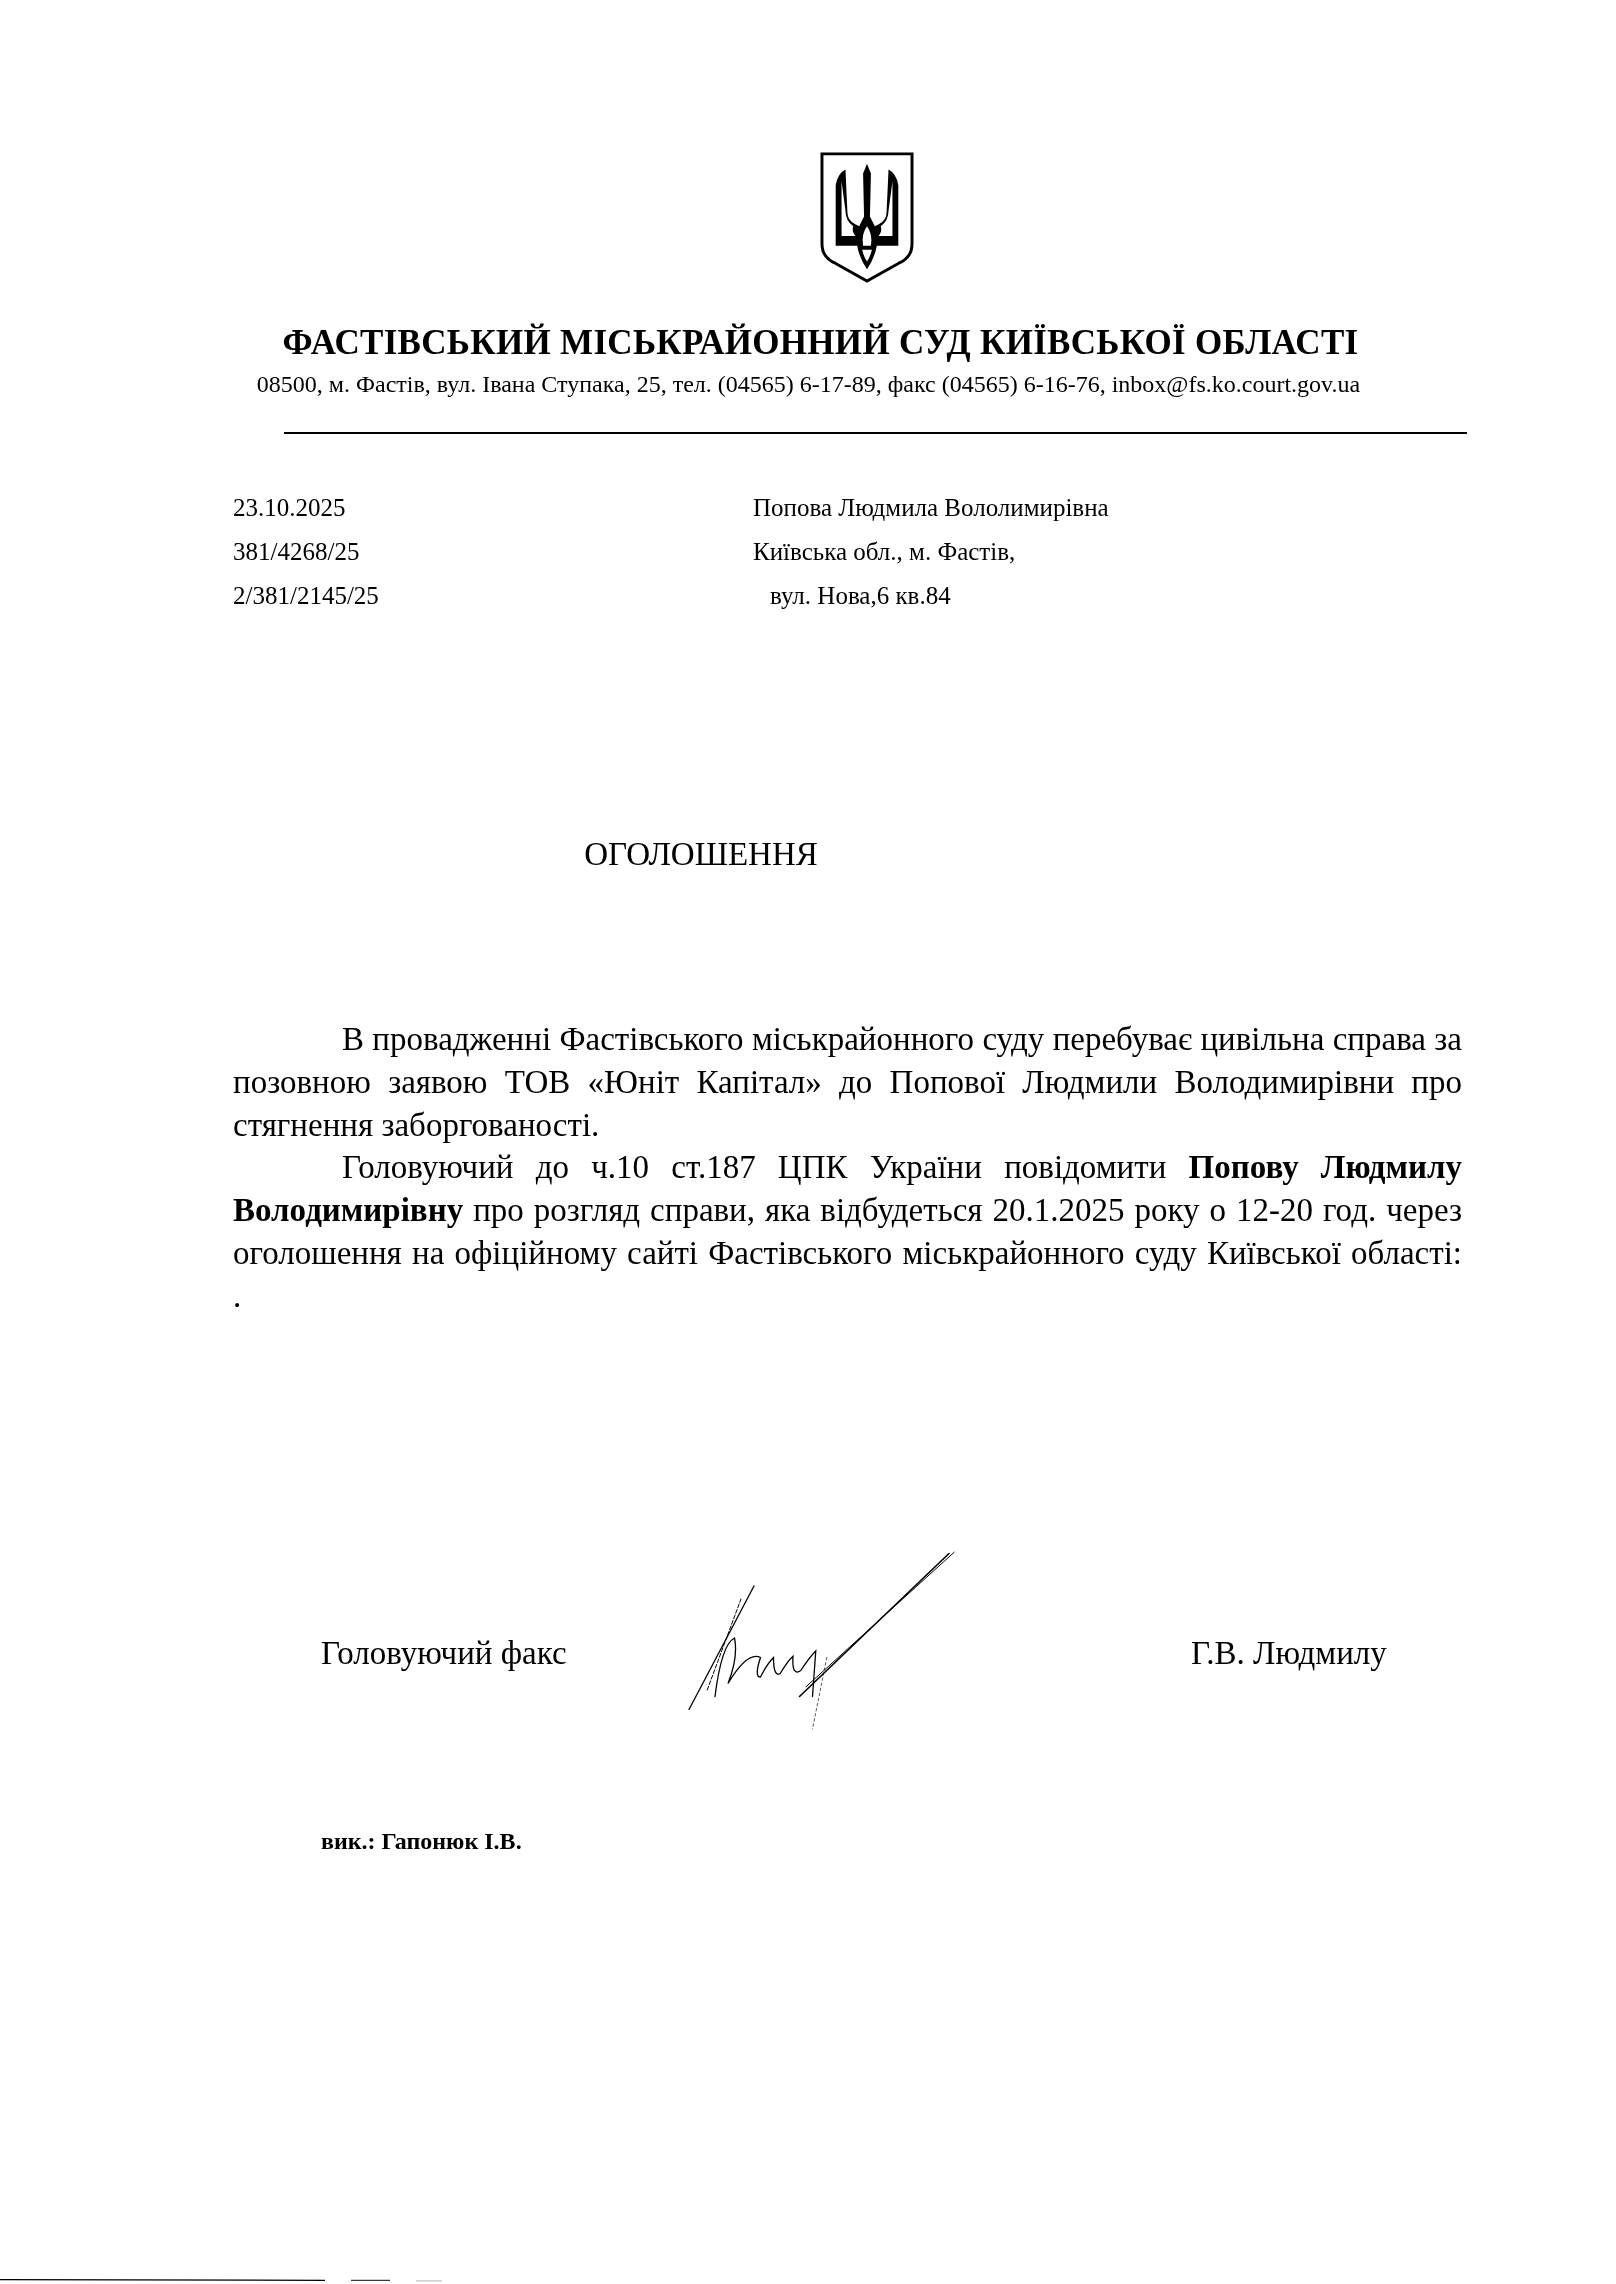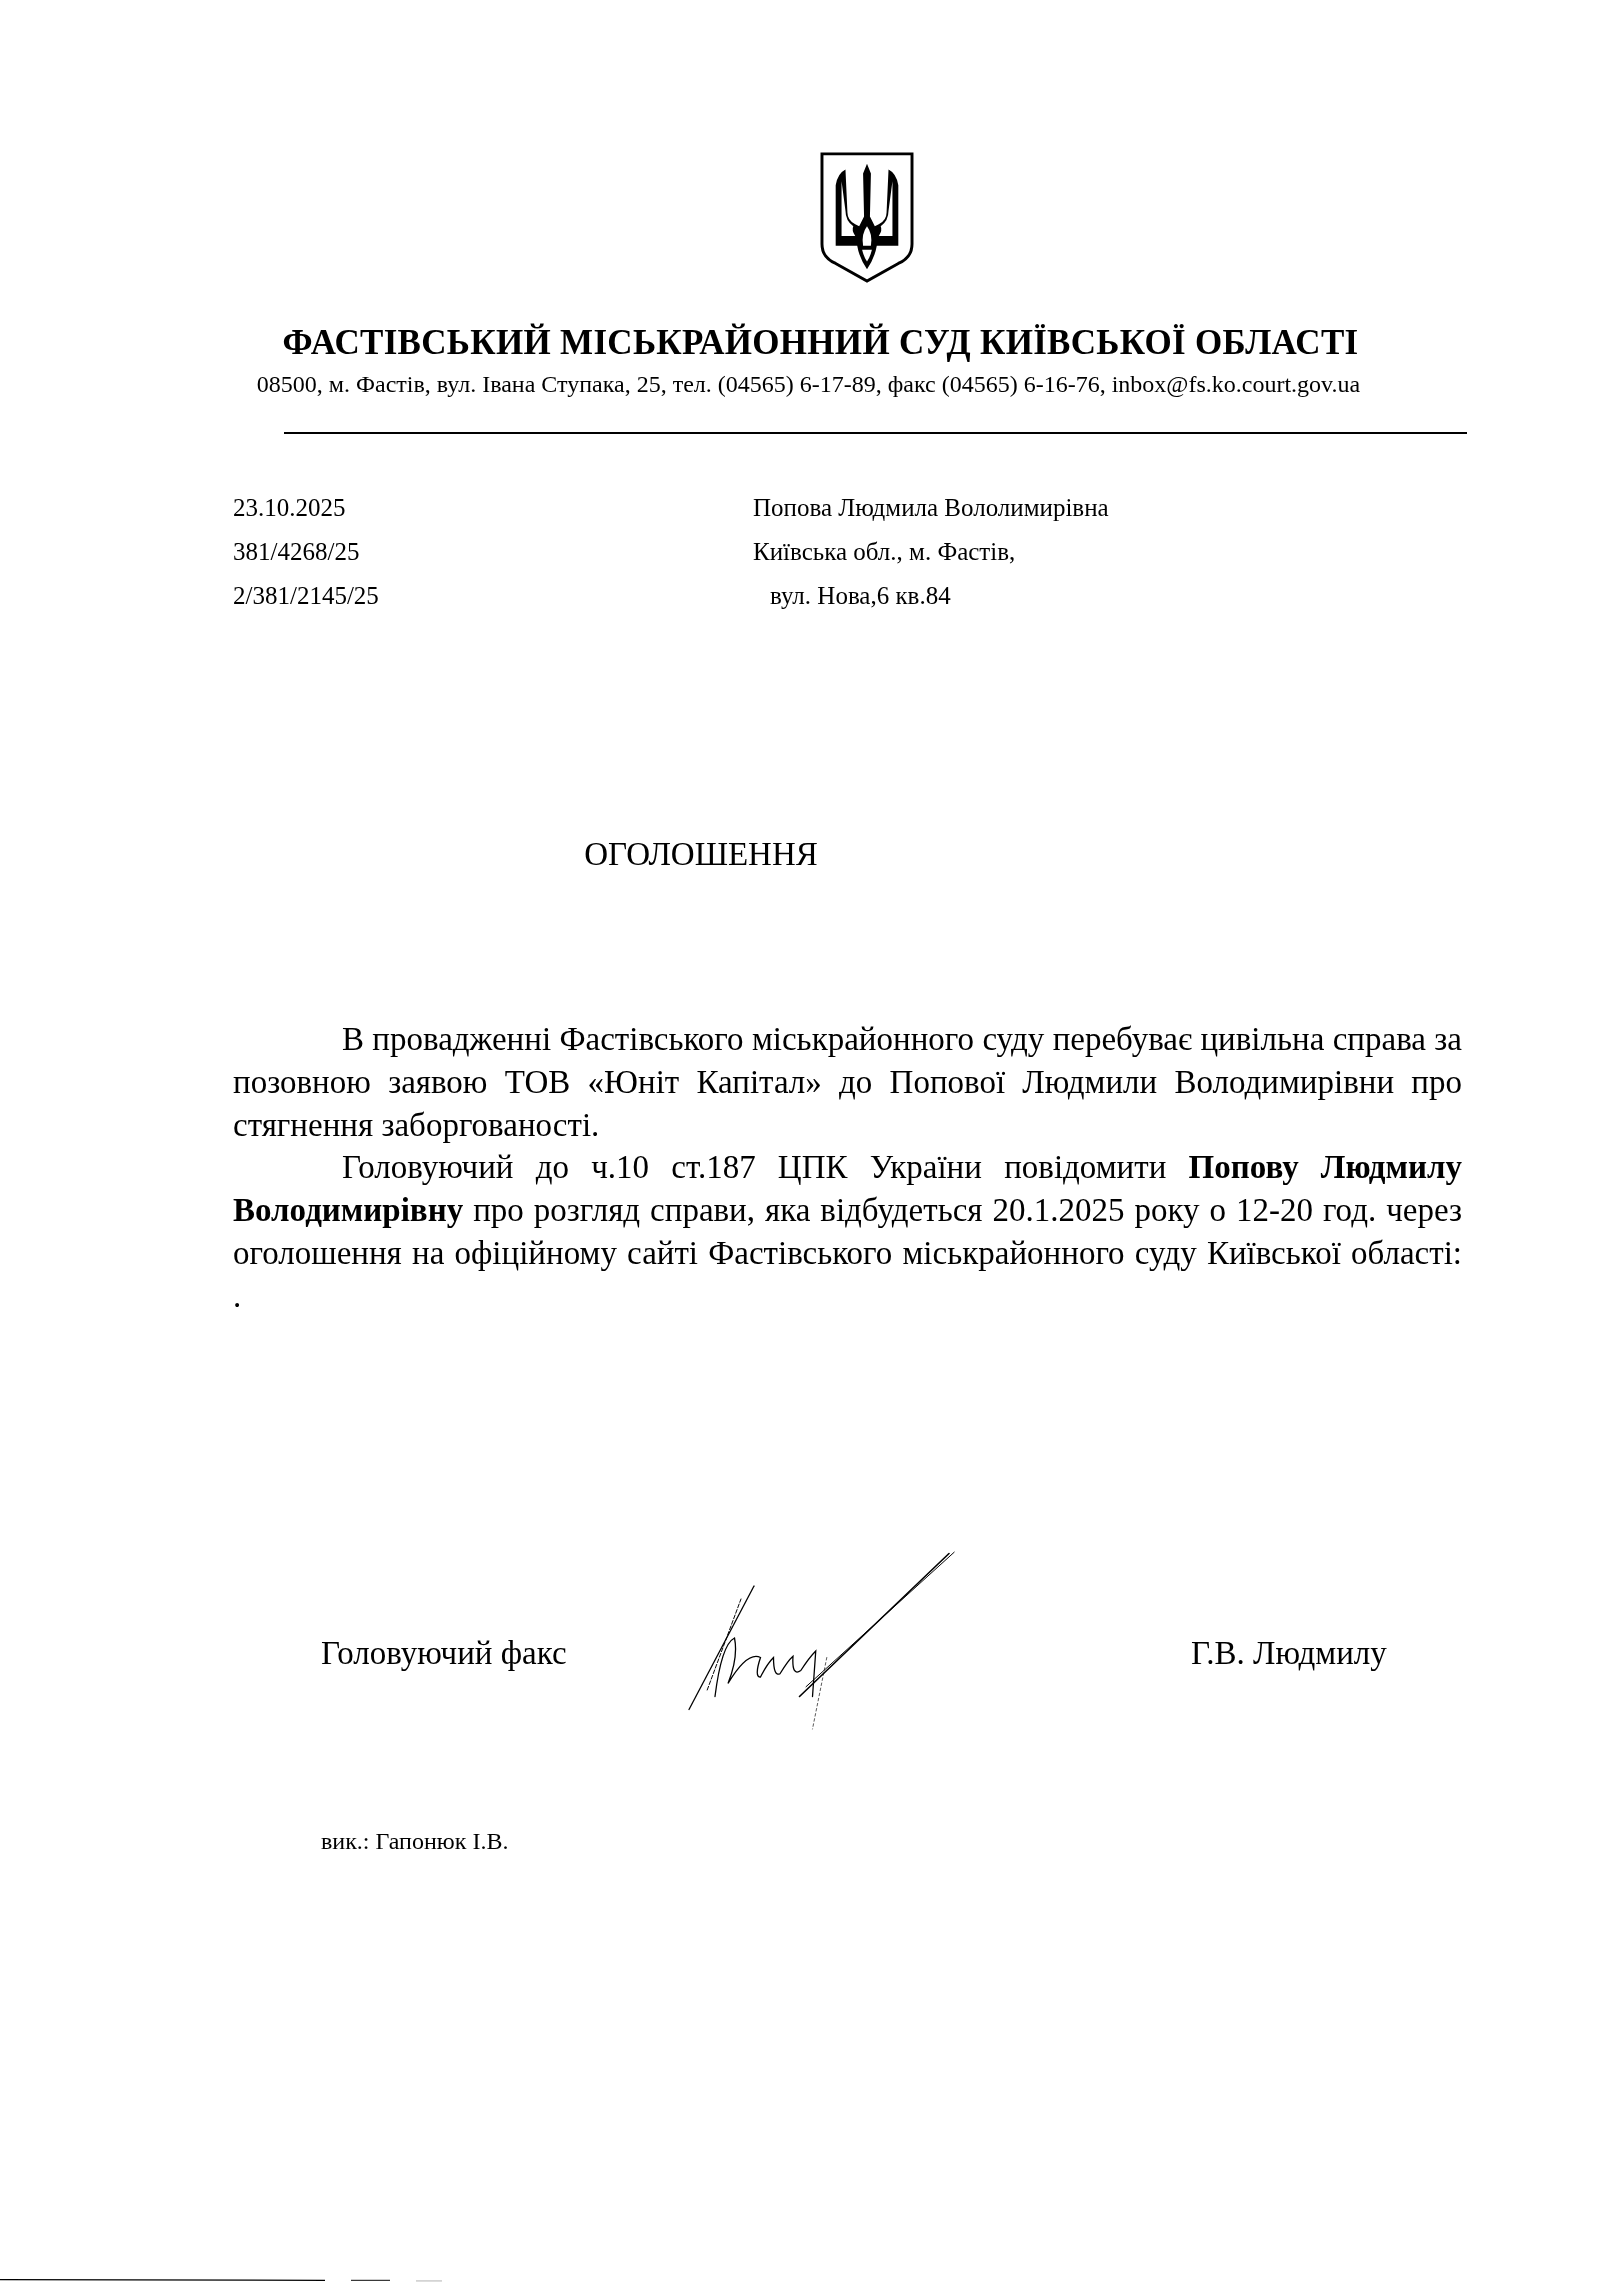--- a/index.html
+++ b/index.html
@@ -15,21 +15,21 @@
   #meta-right .ind { padding-left: 17px; }
   #doc-title { left: 0; width: 1337px; top: 836px; text-align: center; font-size: 33px; padding-left: 65px; box-sizing: border-box; }
   .body-text { left: 233px; width: 1229px; font-size: 33px; line-height: 43px; text-align: justify; }
   #para1 { top: 1018px; }
   #para2 { top: 1146px; }
   .body-text p { margin: 0; text-indent: 109px; }
   .body-text b { font-weight: bold; }
   #sign-label { left: 321px; top: 1635px; font-size: 33px; white-space: nowrap; }
   #sign-name { left: 1191px; top: 1635px; font-size: 33px; white-space: nowrap; }
   #signature { left: 676px; top: 1547px; width: 351px; height: 234px; }
-  #executor { left: 321px; top: 1828px; font-size: 24px; white-space: nowrap; }
+  #executor { left: 321px; top: 1828px; font-size: 24px; white-space: nowrap; font-weight: bold; }
   #scan-edge { left: 0; top: 2279px; width: 715px; height: 2.6px; }
 </style>
 </head>
 <body>
 
 <svg id="emblem" class="abs" viewBox="0 0 100 140">
   <path d="M4 6 L96 6 L96 98 Q96 112 82 118 L50 136 L18 118 Q4 112 4 98 Z" fill="none" stroke="#000" stroke-width="3"></path>
   <path d="M50 16 L54 26 L53 70 L58 80 L62 78 Q70 74 70 66 L72 22 Q80 26 82 38 L82 100 L60 100 Q58 112 50 124 Q42 112 40 100 L18 100 L18 38 Q20 26 28 22 L30 66 Q30 74 38 78 L42 80 L47 70 L46 26 Z" fill="#000"></path>
   <path d="M24 34 L24 90 L38 90 Q34 84 36 80 Q28 74 28 64 Z" fill="#fff"></path>
   <path d="M76 34 L76 90 L62 90 Q66 84 64 80 Q72 74 72 64 Z" fill="#fff"></path>

